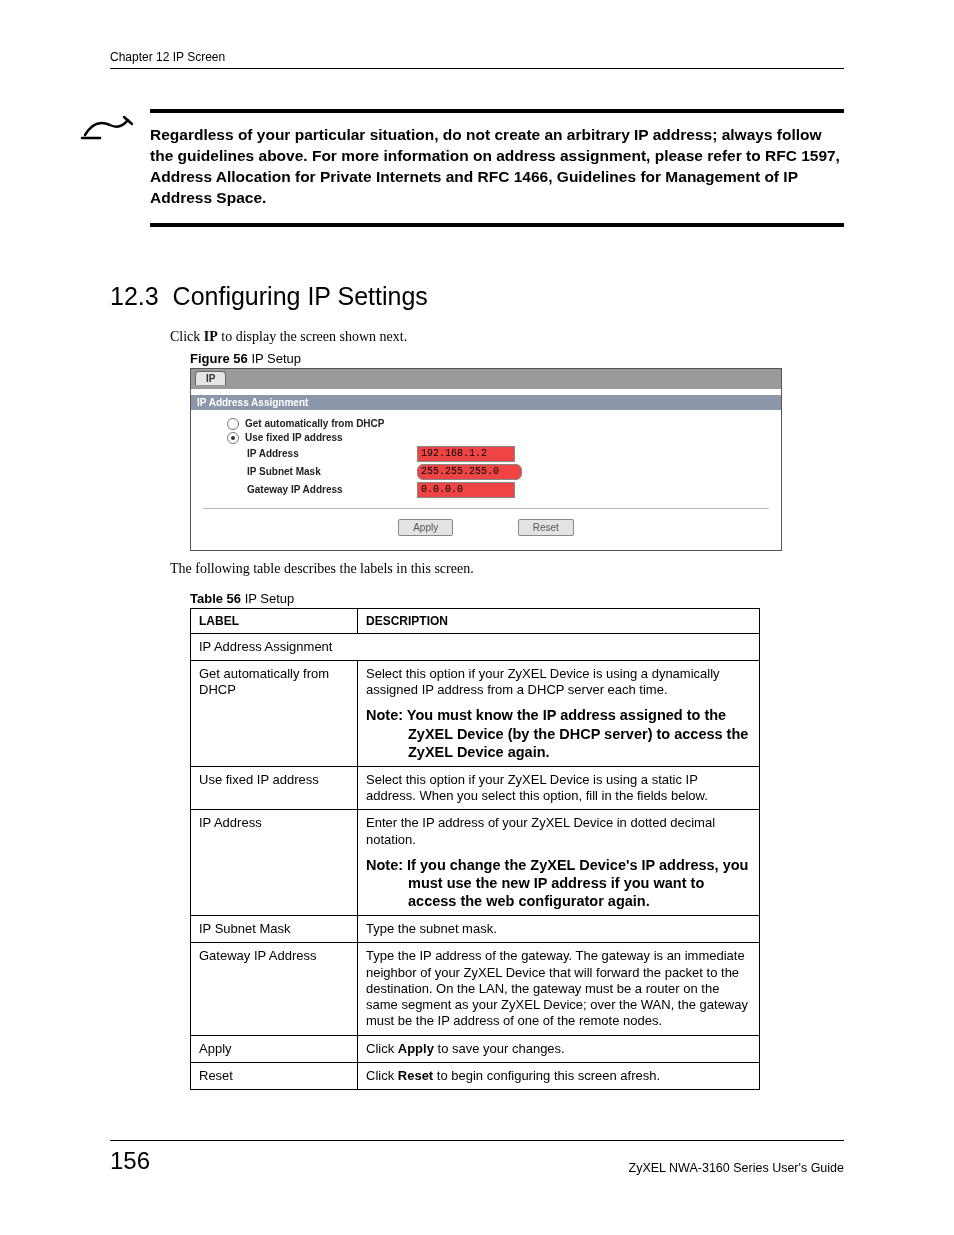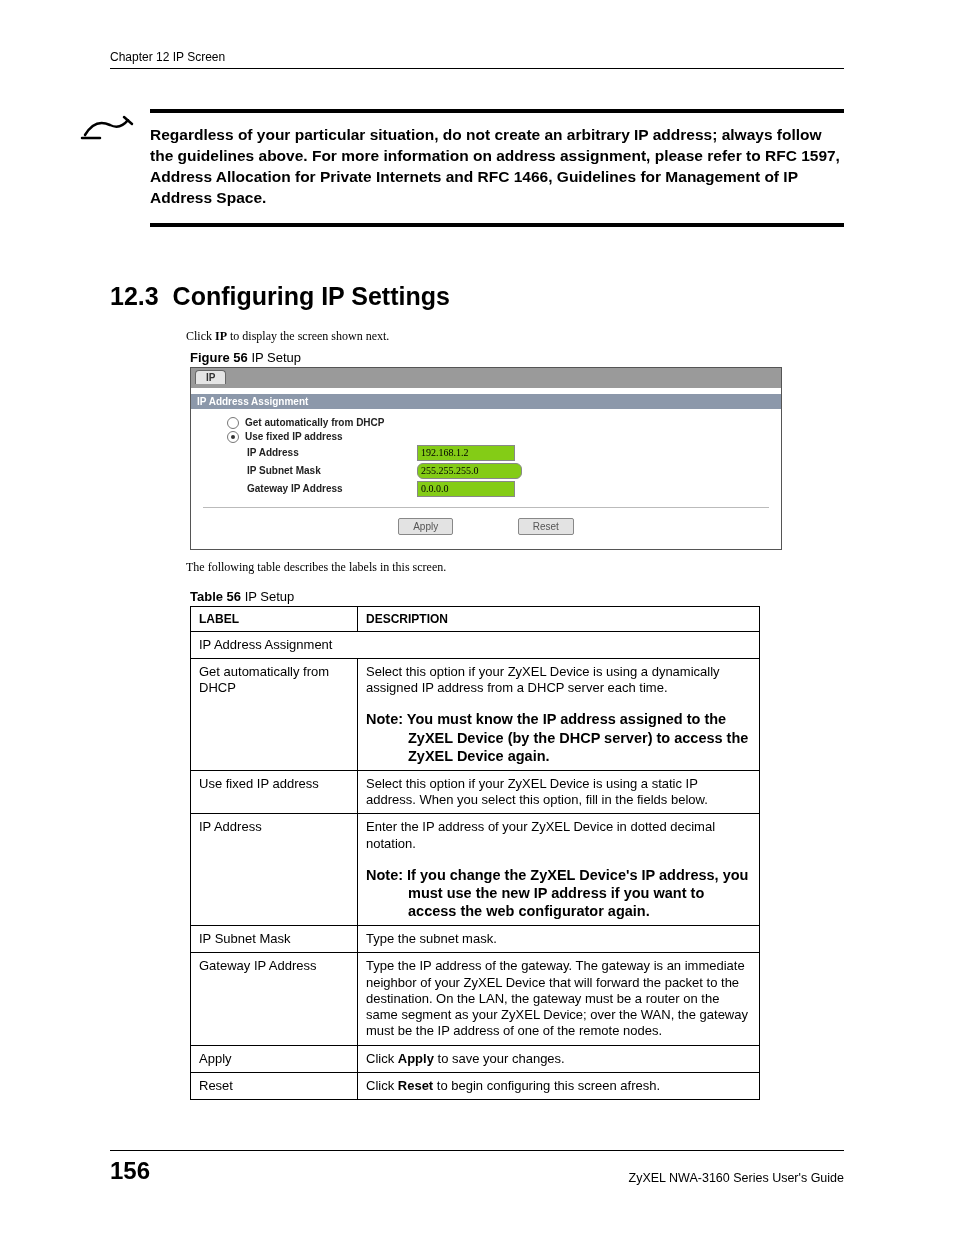--- a/index.html
+++ b/index.html
@@ -35,28 +35,28 @@
     width: 55px;
     height: 30px;
   }
   .callout-text {
     font-weight: bold;
     font-size: 15.5px;
     line-height: 1.35;
   }
   .section-heading {
     font-size: 25px;
-    font-weight: bold;
+    font-weight: normal;
     margin-top: 55px;
     margin-bottom: 18px;
   }
   .body-text {
     font-family: "Times New Roman", Times, serif;
-    font-size: 12px;
-    margin-left: 76px;
+    font-size: 14px;
+    margin-left: 60px;
     margin-bottom: 6px;
   }
   .body-text .ip-bold { font-weight: bold; }
   .fig-caption {
     margin-left: 80px;
     font-size: 13px;
     margin-bottom: 2px;
   }
   .fig-caption b { font-weight: bold; }
 
@@ -122,26 +122,26 @@
   }
   .radio.selected::after {
     content: "";
     width: 4px; height: 4px;
     background: #333;
     border-radius: 50%;
   }
   .form-label { width: 170px; flex-shrink: 0; }
   .form-input {
     border: 1px solid #888;
-    background: #84cc16;
+    background: #ef4444;
     font-size: 10px;
     padding: 0 3px;
     height: 14px;
     width: 90px;
-    font-family: Liberation Serif, serif;
+    font-family: Liberation Mono, monospace;
   }
   .wide { width: 97px; border-radius: 6px; }
   .panel-hr {
     border: none;
     border-top: 1px solid #bbb;
     margin: 10px 0 8px 0;
   }
   .button-row {
     text-align: center;
     padding-bottom: 4px;
@@ -182,36 +182,36 @@
   .data-table td {
     border: 1px solid #000;
     padding: 5px 8px;
     vertical-align: top;
     line-height: 1.25;
   }
   .col-label { width: 150px; }
   .note-block {
     font-weight: bold;
     font-size: 14.5px;
-    margin-top: 14px;
+    margin-top: 8px;
     padding-left: 0;
     text-indent: -42px;
     margin-left: 42px;
   }
   .footer {
     margin-top: 50px;
     border-top: 1px solid #000;
     padding-top: 6px;
     display: flex;
     justify-content: space-between;
     align-items: flex-end;
   }
   .page-num {
     font-size: 24px;
-    font-weight: bold;
+    font-weight: normal;
   }
   .footer-text {
     font-size: 12.5px;
     text-align: center;
   }
 </style>
 </head>
 <body>
 
 <div class="page">

